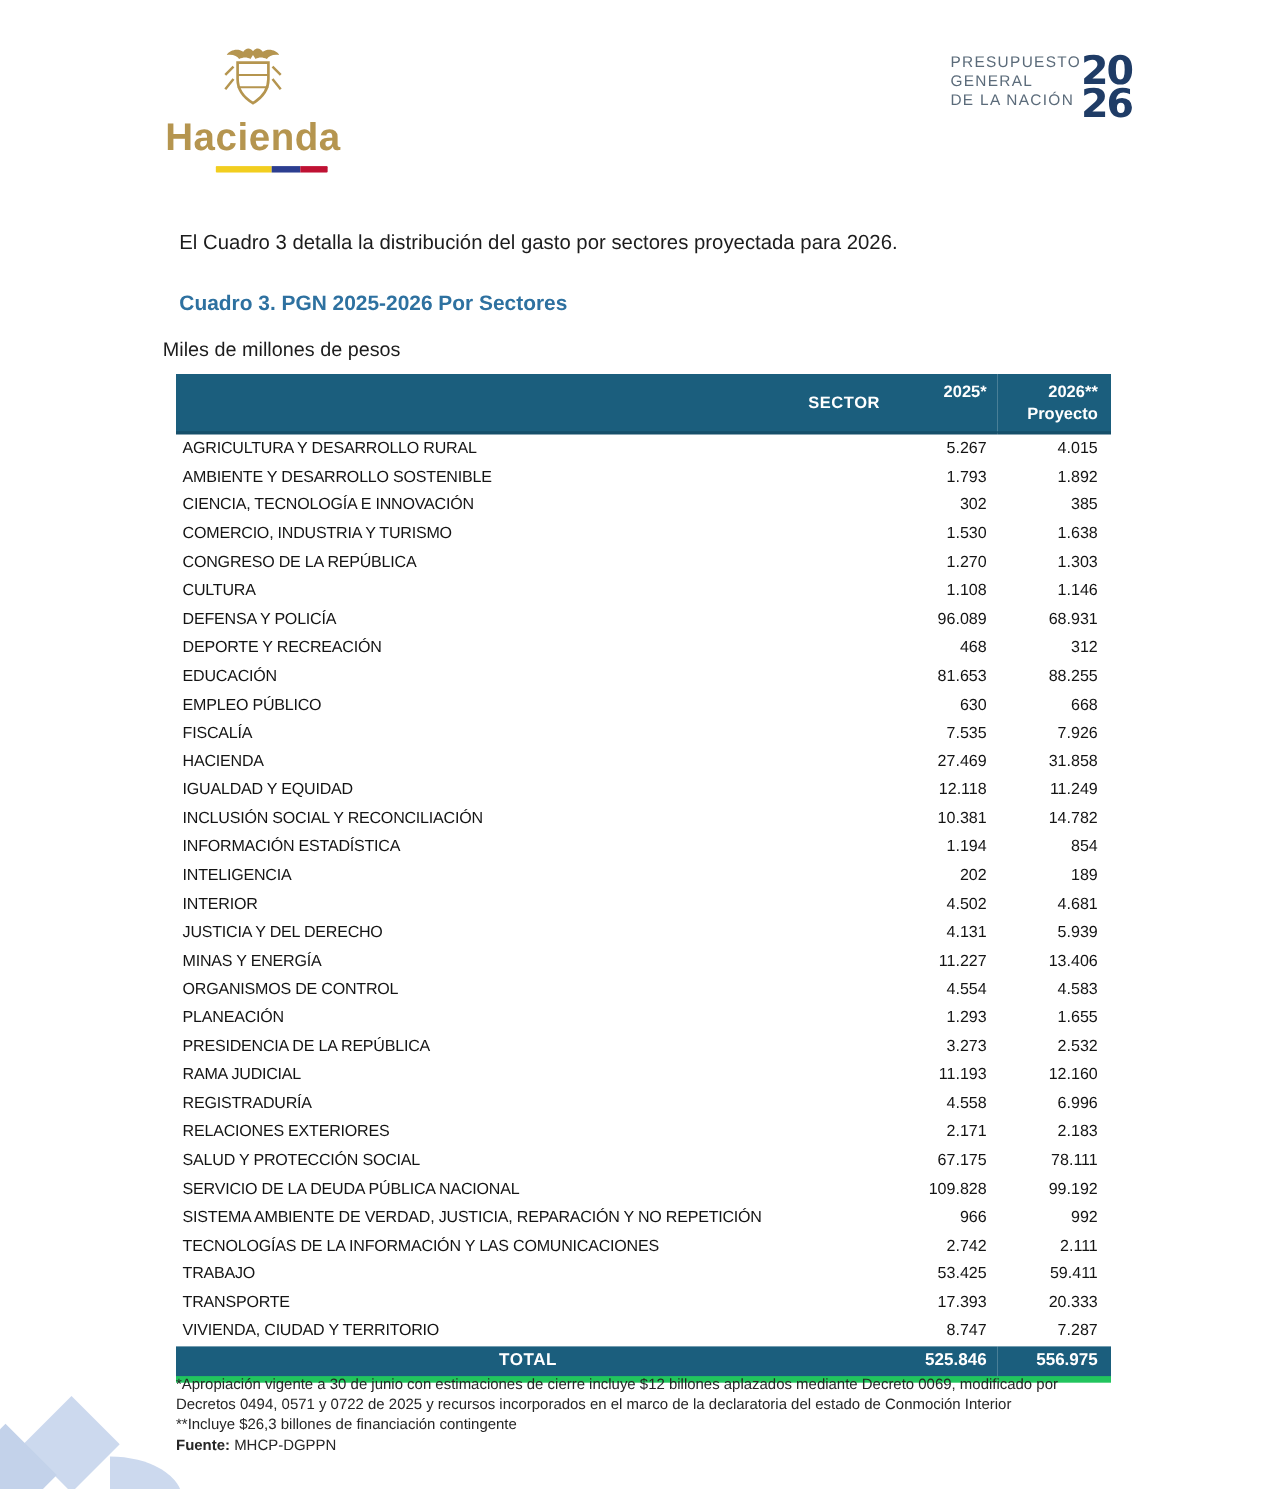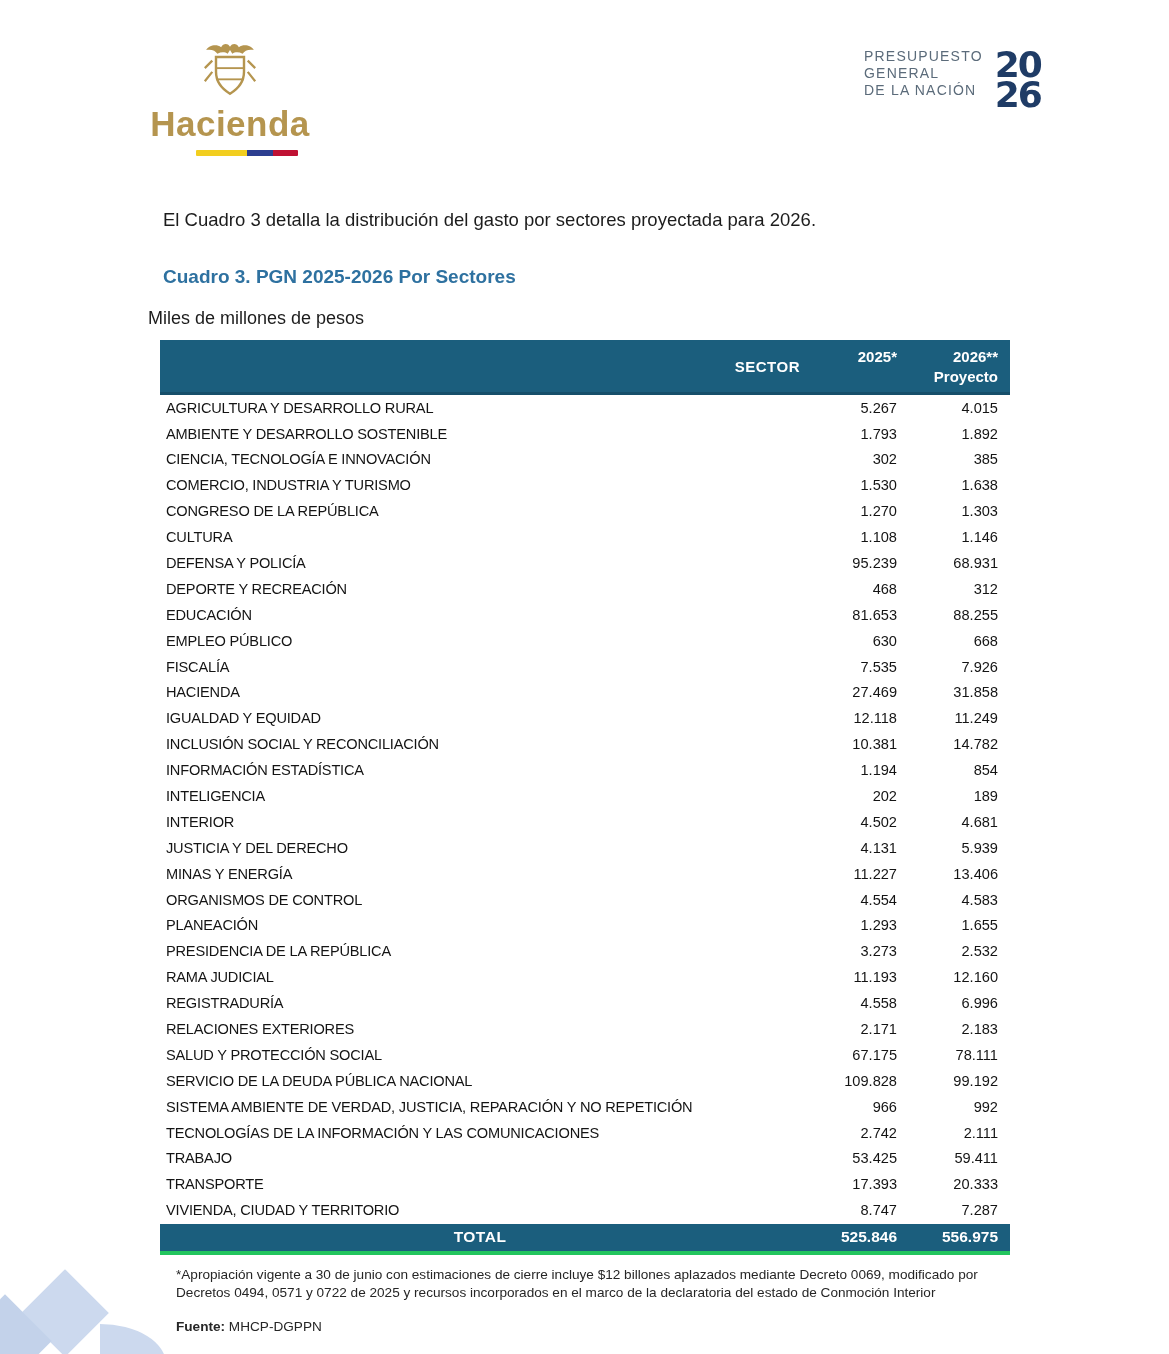--- a/index.html
+++ b/index.html
@@ -19,21 +19,21 @@
   .flag-bar .f-yellow{flex:2;}
   .flag-bar .f-blue{flex:1;}
   .flag-bar .f-red{flex:1;}
 
   .pgn-logo{position:absolute;left:864px;top:48px;display:flex;align-items:flex-start;}
   .pgn-text{
     text-align:left;color:#5b6b7a;font-size:14px;font-weight:500;
     letter-spacing:1.2px;line-height:1.23;white-space:nowrap;
   }
   .pgn-year{
-    margin-left:12px;color:#1f3c66;font-weight:bold;font-size:36px;
+    margin-left:0;color:#1f3c66;font-weight:bold;font-size:36px;
     line-height:.82;letter-spacing:-2px;text-align:left;margin-top:2px;
     font-family:"DejaVu Sans", sans-serif;
   }
   .pgn-year div{display:block;}
 
   
   .intro{position:absolute;left:163px;top:190px;width:880px;font-size:18.5px;color:#1c1c1c;}
   .table-title{position:absolute;left:163px;top:250px;font-size:19px;font-weight:bold;color:#2e71a0;}
   .units-label{position:absolute;left:148px;top:308px;font-size:18px;color:#1c1c1c;}
 
@@ -54,29 +54,29 @@
   .budget-table thead th.h-2026{padding-right:12px;}
   .budget-table tbody td{
     height:25.9px;font-size:14.6px;color:#141414;padding:0;line-height:1;
     white-space:nowrap;overflow:hidden;
   }
   .budget-table tbody td:first-child{text-align:left;padding-left:6px;letter-spacing:-0.2px;}
   .budget-table tbody td.num{text-align:right;padding-right:10px;font-variant-numeric:tabular-nums;}
   .budget-table tbody td.num.n26{padding-right:12px;}
   .budget-table tfoot td{
     background:#1b5e7d;color:#ffffff;font-weight:bold;font-size:15.5px;
-    height:27px;padding:0;border-bottom:4px solid #22c55e;margin-left:16px;
+    height:27px;padding:0;border-bottom:6px solid #22c55e;margin-left:16px;
   }
   .budget-table tfoot td.t-label{text-align:center;letter-spacing:.5px;}
   .budget-table tfoot td.num{text-align:right;padding-right:10px;}
   .budget-table tfoot td.num.n26{padding-right:12px;}
 
   
   .footnotes{position:absolute;left:160px;top:1250px;width:852px;font-size:13.6px;color:#262626;line-height:1.34;}
-  .footnotes p{margin:16px;}
+  .footnotes p{margin:0;}
   .source-line{margin-top:1px;}
   .source-label{font-weight:bold;}
 
   
   .watermark{position:absolute;left:0;top:1270px;width:220px;height:84px;pointer-events:none;}
   .wm-petal1{position:absolute;left:34px;top:12px;width:62px;height:62px;background:#ccd9ee;transform:rotate(45deg);}
   .wm-petal2{position:absolute;left:-28px;top:38px;width:66px;height:66px;background:#c3d2ea;transform:rotate(45deg);}
   .wm-petal3{position:absolute;left:100px;top:54px;width:66px;height:40px;background:#ccd9ee;border-radius:0 100% 0 0;}
 </style>
 </head>
@@ -161,21 +161,21 @@
           <td class="num">1.270</td>
           <td class="num n26">1.303</td>
         </tr>
         <tr>
           <td>CULTURA</td>
           <td class="num">1.108</td>
           <td class="num n26">1.146</td>
         </tr>
         <tr>
           <td>DEFENSA Y POLICÍA</td>
-          <td class="num">95.239</td>
+          <td class="num">96.089</td>
           <td class="num n26">68.931</td>
         </tr>
         <tr>
           <td>DEPORTE Y RECREACIÓN</td>
           <td class="num">468</td>
           <td class="num n26">312</td>
         </tr>
         <tr>
           <td>EDUCACIÓN</td>
           <td class="num">81.653</td>
@@ -301,20 +301,21 @@
       <tr>
         <td class="t-label">TOTAL</td>
         <td class="num">525.846</td>
         <td class="num n26">556.975</td>
       </tr>
     </tfoot>
   </table>
 
   <div class="footnotes">
     <p>*Apropiación vigente a 30 de junio con estimaciones de cierre incluye $12 billones aplazados mediante Decreto 0069, modificado por Decretos 0494, 0571 y 0722 de 2025 y recursos incorporados en el marco de la declaratoria del estado de Conmoción Interior</p>
+    <p>**Incluye $26,3 billones de financiación contingente</p>
     <p class="source-line"><span class="source-label">Fuente:</span><span> MHCP-DGPPN</span></p>
   </div>
 
   <div class="watermark">
     <div class="wm-petal1"></div>
     <div class="wm-petal2"></div>
     <div class="wm-petal3"></div>
   </div>
 
 </div>

